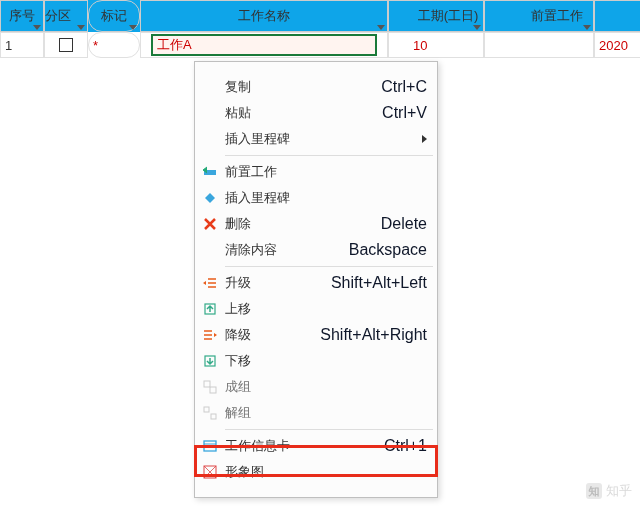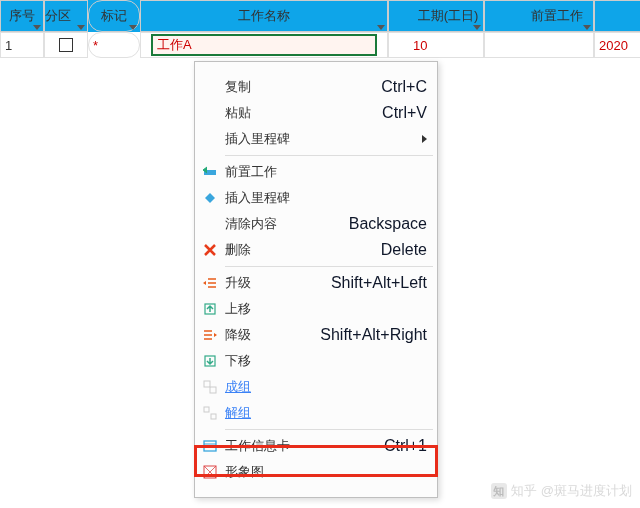--- a/index.html
+++ b/index.html
@@ -80,21 +80,21 @@
     padding: 12px 0;
   }
   .mi {
     display: flex;
     align-items: center;
     height: 26px;
     padding: 0 10px 0 0;
     position: relative;
     color: #333;
   }
-  .mi.disabled { color: #3b82f6; text-decoration: underline; }
+  .mi.disabled { color: #737373; }
   .mi .ic {
     width: 30px; height: 26px;
     display: flex; align-items: center; justify-content: center;
     flex-shrink: 0;
   }
   .mi .lbl { flex: 1; }
   .mi .sc { color: #0f172a; font-size: 16px; margin-left: 8px; white-space: nowrap;}
   .mi .sub {
     width: 0; height: 0;
     border-top: 4px solid transparent;
@@ -203,33 +203,33 @@
   </div>
   <div class="mi">
     <span class="ic">
       <svg width="16" height="16">
           <path d="M8 3 L13 8 L8 13 L3 8 Z" fill="#3aa6dd"></path>
         </svg>
     </span>
     <span class="lbl">插入里程碑</span>
   </div>
   <div class="mi">
+    <span class="ic">
+      <svg width="14" height="14">
+          <path d="M2 2 L12 12 M12 2 L2 12" stroke="#e83c1a" stroke-width="2.5"></path>
+        </svg>
+    </span>
+    <span class="lbl">删除</span>
+    <span class="sc">Delete</span>
+  </div>
+  <div class="mi">
     <span class="ic"></span>
     <span class="lbl">清除内容</span>
     <span class="sc">Backspace</span>
   </div>
-  <div class="mi">
-    <span class="ic">
-      <svg width="14" height="14">
-          <path d="M2 2 L12 12 M12 2 L2 12" stroke="#e83c1a" stroke-width="2.5"></path>
-        </svg>
-    </span>
-    <span class="lbl">删除</span>
-    <span class="sc">Delete</span>
-  </div>
   <div class="sep"></div>
   <div class="mi">
     <span class="ic">
       <svg width="16" height="16">
           <path d="M6 4h8M6 8h8M6 12h8" stroke="#e85c1a" stroke-width="1.5"></path>
           <path d="M4 6 L1 8 L4 10 Z" fill="#e85c1a"></path>
         </svg>
     </span>
     <span class="lbl">升级</span>
     <span class="sc">Shift+Alt+Left</span>
@@ -300,14 +300,13 @@
     </span>
     <span class="lbl">形象图</span>
   </div>
 </div>
 
 <div class="highlight-box" style="left:194px; top:445px; width:244px; height:32px;"></div>
 
 <div class="watermark">
   <span class="zhi">知</span>
   <span>知乎</span>
-  <span>@斑马进度计划</span>
 </div>
 
 </body></html>

